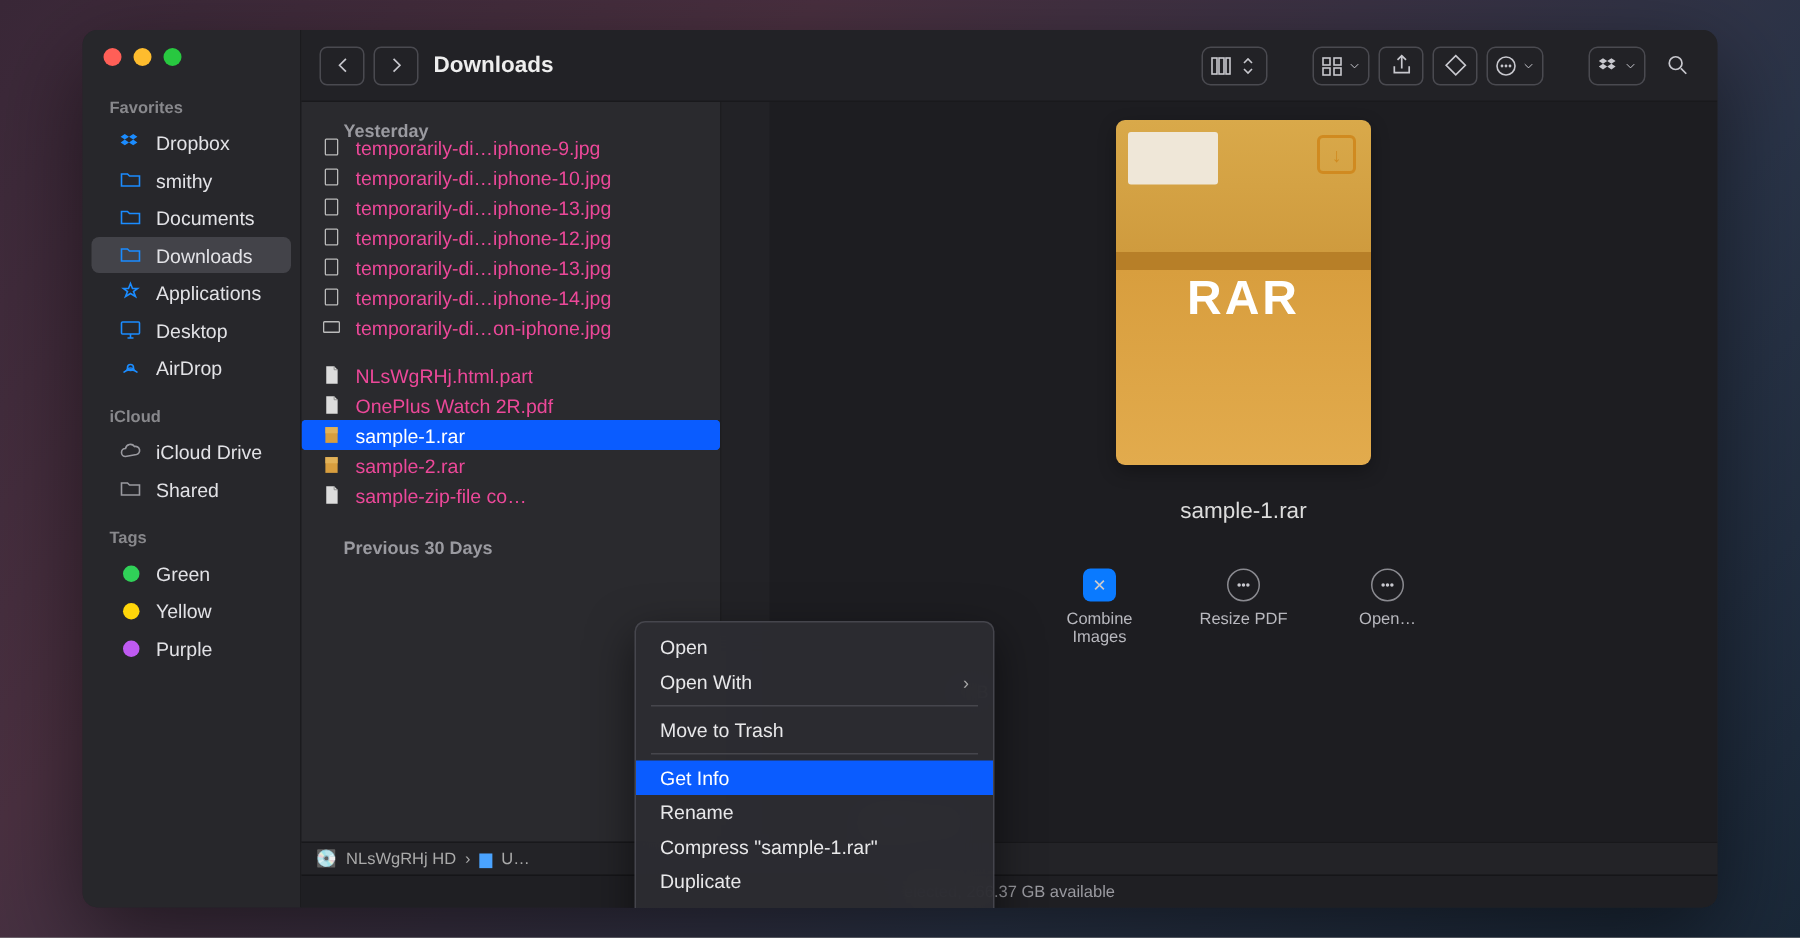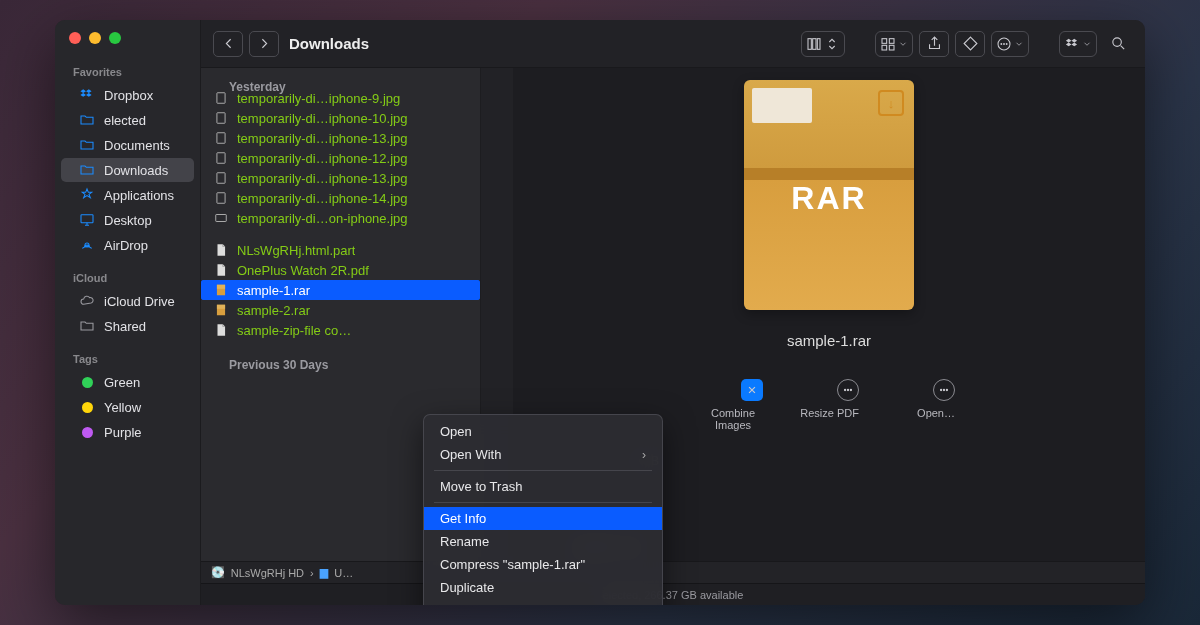--- a/index.html
+++ b/index.html
@@ -55,40 +55,40 @@
   .tb-btn svg{width:17px;height:17px;stroke:#c8c8ce;fill:none;stroke-width:1.6}
   .title { font-size:15px; font-weight:600; color:#eee; margin:0 8px 0 4px; }
   .spacer{flex:1}
   .tb-group{display:flex; align-items:center; gap:2px; border:1px solid #4a4a50; border-radius:6px; padding:0 4px; height:26px;}
   .tb-group svg{width:16px;height:16px;stroke:#c8c8ce;fill:none;stroke-width:1.6}
 
   .content { flex:1; display:flex; position:relative; overflow:hidden;gap:32px;}
   
   .col { width:280px; background:#2a2a2e; overflow-y:auto; border-right:1px solid rgba(0,0,0,0.3); padding-top:6px;}
   .group-h { font-size:12px; color:#9a9aa0; padding:6px 14px 2px 28px; font-weight:600;}
-  .row { display:flex; align-items:center; gap:8px; padding:2px 8px 2px 12px; font-size:13px; color:#84cc16; white-space:nowrap; overflow:hidden;}
+  .row { display:flex; align-items:center; gap:8px; padding:2px 8px 2px 12px; font-size:13px; color:#ec4899; white-space:nowrap; overflow:hidden;}
   .row .fic{width:16px;height:16px;flex-shrink:0;display:flex;align-items:center;justify-content:center}
   .row .fic svg{width:14px;height:14px}
   .row.sel{background:#0a5cff;color:#fff}
   .row.sel-out{outline: 2px solid #0a5cff; outline-offset:-2px; border-radius:3px;}
   .row .txt{overflow:hidden;text-overflow:ellipsis}
 
   
   .preview { flex:1; background:#1d1d21; display:flex; flex-direction:column; align-items:center; padding:12px 10px 0 10px; position:relative;}
   .rar-icon{ width:170px; height:230px; border-radius:6px; overflow:hidden; display:flex; flex-direction:column; box-shadow:0 4px 12px rgba(0,0,0,0.3);}
   .rar-top{height:88px;background:linear-gradient(#d9a94a,#cf9b3e); position:relative;}
   .rar-label{position:absolute;top:8px;left:8px;width:60px;height:35px;background:#efe7d8;border-radius:2px;}
   .rar-dl{position:absolute;top:10px;right:10px;width:26px;height:26px;border:2px solid #d08a20;border-radius:4px;display:flex;align-items:center;justify-content:center;color:#d08a20;font-weight:bold}
   .rar-mid{height:12px;background:#b77f28}
   .rar-bot{flex:1;background:linear-gradient(#d89e3e,#e2ab4d);display:flex;align-items:flex-start;justify-content:center;padding-bottom:24px}
   .rar-bot span{color:#fff;font-size:32px;font-weight:700;letter-spacing:2px}
   .pv-name{margin-top:22px;font-size:15px;color:#ddd}
   .pv-meta{font-size:12px;color:#8a8a90;margin-top:2px}
   .actions{display:flex;gap:36px;margin-top:30px}
-  .act{display:flex;flex-direction:column;align-items:flex-end;gap:6px;font-size:11px;color:#b8b8be;width:60px;text-align:center}
+  .act{display:flex;flex-direction:column;align-items:center;gap:6px;font-size:11px;color:#b8b8be;width:60px;text-align:center}
   .act .ic{width:22px;height:22px;border-radius:5px;display:flex;align-items:center;justify-content:center}
   .act .ic.blue{background:#0a7aff;color:#fff}
   .act .ic.ring{border:1.5px solid #8a8a90;border-radius:50%}
   .act .ic svg{width:14px;height:14px;stroke:#c8c8ce;fill:none;stroke-width:2}
 
   
   .pathbar{height:22px;background:#232327;border-top:1px solid rgba(0,0,0,0.3);display:flex;align-items:center;padding:0 10px;font-size:11px;color:#aaa;gap:6px}
   .statusbar{height:22px;background:#1f1f23;border-top:1px solid rgba(0,0,0,0.3);display:flex;align-items:center;justify-content:center;font-size:11px;color:#9a9aa0}
 
   
@@ -123,21 +123,21 @@
             </svg>
           </span>
           <span>Dropbox</span>
         </div>
         <div class="sb-item">
           <span class="sb-ic">
             <svg viewBox="0 0 24 24" fill="none" class="stroke-blue" stroke-width="1.6">
               <path d="M3 6h6l2 2h10v10H3z"></path>
             </svg>
           </span>
-          <span>elected</span>
+          <span>smithy</span>
         </div>
         <div class="sb-item">
           <span class="sb-ic">
             <svg viewBox="0 0 24 24" fill="none" class="stroke-blue" stroke-width="1.6">
               <path d="M3 6h6l2 2h10v10H3z"></path>
             </svg>
           </span>
           <span>Documents</span>
         </div>
         <div class="sb-item selected">

